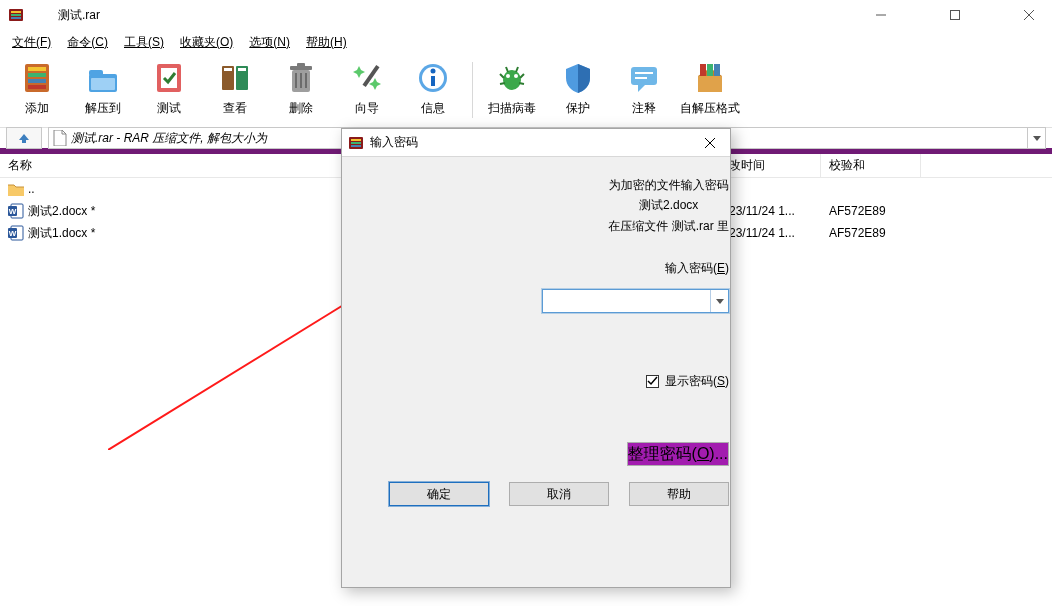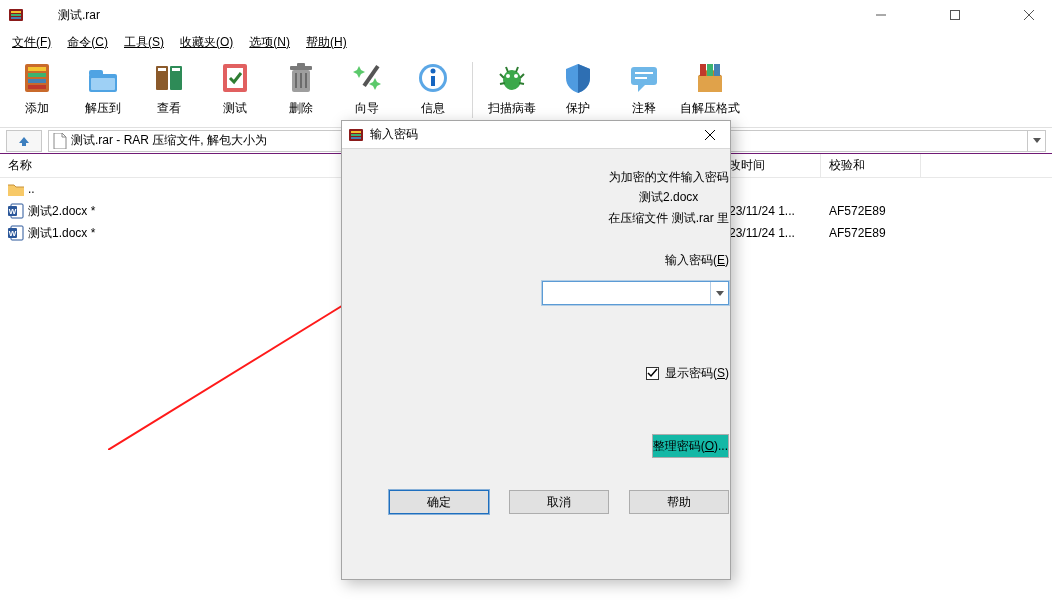--- a/index.html
+++ b/index.html
@@ -41,21 +41,22 @@
     display:flex; flex-direction:column; align-items:center; justify-content:flex-start;
     width:66px; height:66px; font-size:12px; color:#000; cursor:default;
     padding-top:2px;
   }
   .toolbtn .tb-icon { width:36px; height:36px; margin-bottom:4px; }
   .tool-sep { width:1px; height:56px; background:#d8d8d8; margin:4px 6px 0 6px; }
 
   
   .addressbar {
     height:26px; display:flex; align-items:center; padding:0 6px; gap:6px;
-    border-bottom:1px solid #701a75;
+    border-bottom:6px solid #701a75;
+    font-style:italic;
   }
   .addr-up {
     width:36px; height:22px; border:1px solid #c8c8c8; background:#f7f7f7;
     display:flex; align-items:center; justify-content:center;
   }
   .addr-field {
     flex:1; height:22px; border:1px solid #c8c8c8; display:flex; align-items:center;
     padding:0 4px; gap:4px; background:#fff;
   }
   .addr-drop {
@@ -84,21 +85,21 @@
   }
   .file-row .cell { padding:0 8px; font-size:12px; }
   .file-row .cell-name { width:721px; display:flex; align-items:center; gap:4px; }
   .file-row .cell-mtime { width:100px; }
   .file-row .cell-crc { width:100px; }
   .folder-icon { width:16px; height:14px; }
   .word-icon { width:16px; height:16px; }
 
   
   .dialog {
-    position:absolute; left:341px; top:120px; width:390px; height:460px;
+    position:absolute; left:341px; top:128px; width:390px; height:460px;
     background:#f0f0f0; border:1px solid #a5a5a5;
     box-shadow: 4px 4px 14px rgba(0,0,0,.25);
   }
   .dlg-titlebar {
     height:28px; background:#fff; display:flex; align-items:center;
     border-bottom:1px solid #d8d8d8;
   }
   .dlg-titlebar .dlg-icon { width:16px; height:16px; margin:0 6px 0 6px; }
   .dlg-titlebar .dlg-title { flex:1; font-size:12px; }
   .dlg-close { width:40px; height:28px; display:flex; align-items:center; justify-content:center; }
@@ -116,23 +117,23 @@
   }
   .dlg-input-drop {
     width:18px; border-left:1px solid #b5cde6; display:flex; align-items:center; justify-content:center;
   }
   .chk-row { display:flex; align-items:center; gap:6px; font-size:12px; margin-bottom:52px; }
   .chk { width:13px; height:13px; border:1px solid #333; display:flex; align-items:center; justify-content:center; background:#fff; }
   .chk.disabled { border-color:#bdbdbd; }
   .chk-label.disabled { color:#9a9a9a; }
   .chk svg { width:11px; height:11px; }
   .dlg-widebtn {
-    height:24px; border:1px solid #adadad; background:#14b8a6;
-    display:flex; align-items:center; justify-content:center; font-size:12px;
-    margin-bottom:32px;
+    height:24px; border:1px solid #adadad; background:#a21caf;
+    display:flex; align-items:center; justify-content:center; font-size:16px;
+    margin-bottom:16px;
   }
   .dlg-btn-row { display:flex; gap:20px; justify-content:center; padding-bottom:14px; }
   .dlg-btn {
     width:100px; height:24px; border:1px solid #adadad; background:#e1e1e1;
     display:flex; align-items:center; justify-content:center; font-size:12px;
   }
   .dlg-btn.default { border-color:#1e6fbf; box-shadow: 0 0 0 1px rgba(30,111,191,.5); }
 
   
   .arrow-annot {
@@ -199,37 +200,37 @@
           <rect x="4" y="14" width="28" height="18" rx="2" fill="#4FA3E3"></rect>
           <rect x="4" y="10" width="14" height="6" rx="2" fill="#4FA3E3"></rect>
           <rect x="6" y="18" width="24" height="12" rx="1" fill="#9ED0F5"></rect>
         </svg>
     </span>
     <span>解压到</span>
   </div>
   <div class="toolbtn">
     <span class="tb-icon">
       <svg viewBox="0 0 36 36">
+          <rect x="6" y="4" width="24" height="28" rx="2" fill="#E16060"></rect>
+          <rect x="10" y="8" width="16" height="20" fill="#fff"></rect>
+          <path d="M13 18 l4 4 l7 -9" stroke="#2E7D32" stroke-width="3" fill="none"></path>
+        </svg>
+    </span>
+    <span>测试</span>
+  </div>
+  <div class="toolbtn">
+    <span class="tb-icon">
+      <svg viewBox="0 0 36 36">
           <rect x="5" y="6" width="12" height="24" rx="1" fill="#8B5A2B"></rect>
           <rect x="19" y="6" width="12" height="24" rx="1" fill="#2E8B57"></rect>
           <rect x="7" y="8" width="8" height="3" fill="#fff"></rect>
           <rect x="21" y="8" width="8" height="3" fill="#fff"></rect>
         </svg>
     </span>
     <span>查看</span>
-  </div>
-  <div class="toolbtn">
-    <span class="tb-icon">
-      <svg viewBox="0 0 36 36">
-          <rect x="6" y="4" width="24" height="28" rx="2" fill="#E16060"></rect>
-          <rect x="10" y="8" width="16" height="20" fill="#fff"></rect>
-          <path d="M13 18 l4 4 l7 -9" stroke="#2E7D32" stroke-width="3" fill="none"></path>
-        </svg>
-    </span>
-    <span>测试</span>
   </div>
   <div class="toolbtn">
     <span class="tb-icon">
       <svg viewBox="0 0 36 36">
           <rect x="9" y="10" width="18" height="22" rx="2" fill="#9E9E9E"></rect>
           <rect x="7" y="6" width="22" height="4" rx="1" fill="#7A7A7A"></rect>
           <rect x="14" y="3" width="8" height="4" rx="1" fill="#7A7A7A"></rect>
           <rect x="12" y="13" width="2" height="15" fill="#6b6b6b"></rect>
           <rect x="17" y="13" width="2" height="15" fill="#6b6b6b"></rect>
           <rect x="22" y="13" width="2" height="15" fill="#6b6b6b"></rect>

